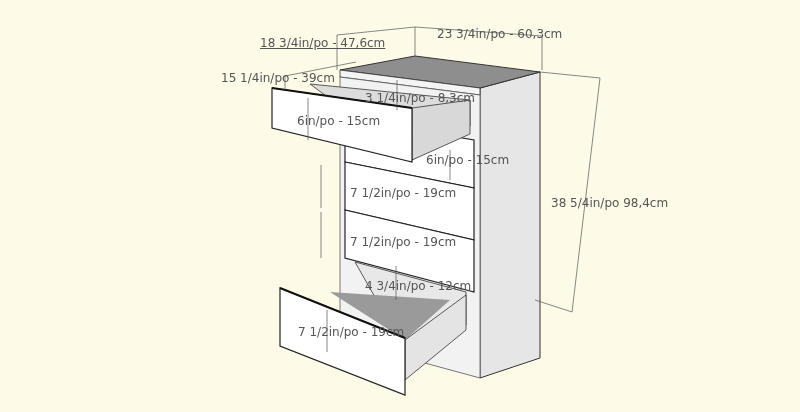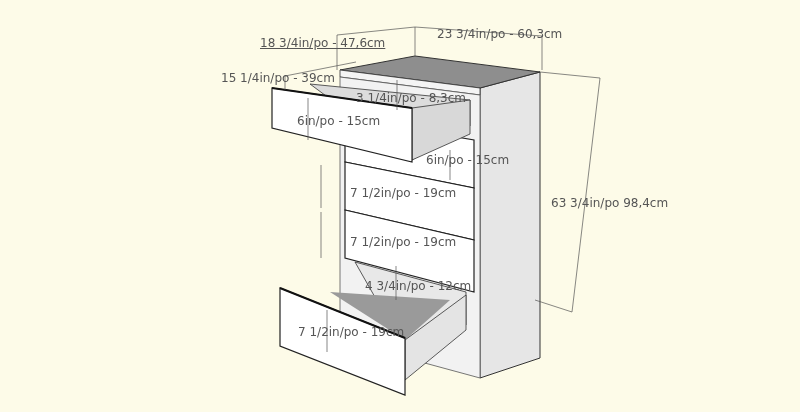--- a/index.html
+++ b/index.html
@@ -57,20 +57,20 @@
     <line x1="321" y1="165" x2="321" y2="208"></line>
     <line x1="321" y1="212" x2="321" y2="258"></line>
     <line x1="396" y1="266" x2="396" y2="300"></line>
     <line x1="327" y1="310" x2="327" y2="352"></line>
   </g>
 </svg>
 
 <div class="lbl" style="left:260px;top:38px;text-decoration:underline;">18 3/4in/po - 47,6cm</div>
 <div class="lbl" style="left:437px;top:29px;">23 3/4in/po - 60,3cm</div>
 <div class="lbl" style="left:210px;top:73px;margin-left:11px;">15 1/4in/po - 39cm</div>
-<div class="lbl" style="left:356px;top:93px;">3 1/4in/po - 8,3cm</div>
+<div class="lbl" style="left:365px;top:93px;">3 1/4in/po - 8,3cm</div>
 <div class="lbl" style="left:297px;top:116px;">6in/po - 15cm</div>
 <div class="lbl" style="left:426px;top:155px;">6in/po - 15cm</div>
 <div class="lbl" style="left:350px;top:188px;">7 1/2in/po - 19cm</div>
 <div class="lbl" style="left:350px;top:237px;">7 1/2in/po - 19cm</div>
 <div class="lbl" style="left:365px;top:281px;text-align:center;">4 3/4in/po - 12cm</div>
 <div class="lbl" style="left:298px;top:327px;">7 1/2in/po - 19cm</div>
-<div class="lbl" style="left:551px;top:198px;">63 3/4in/po 98,4cm</div>
+<div class="lbl" style="left:551px;top:198px;">38 5/4in/po 98,4cm</div>
 
 </body></html>

